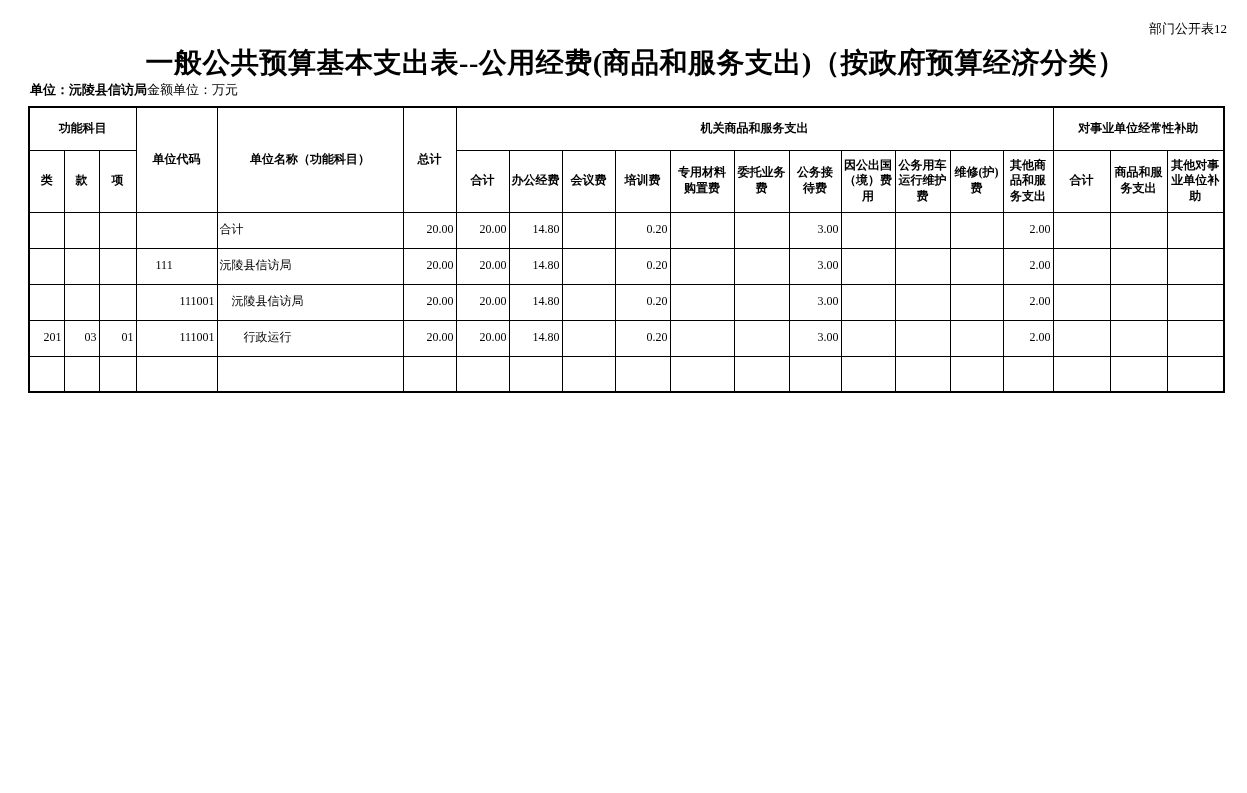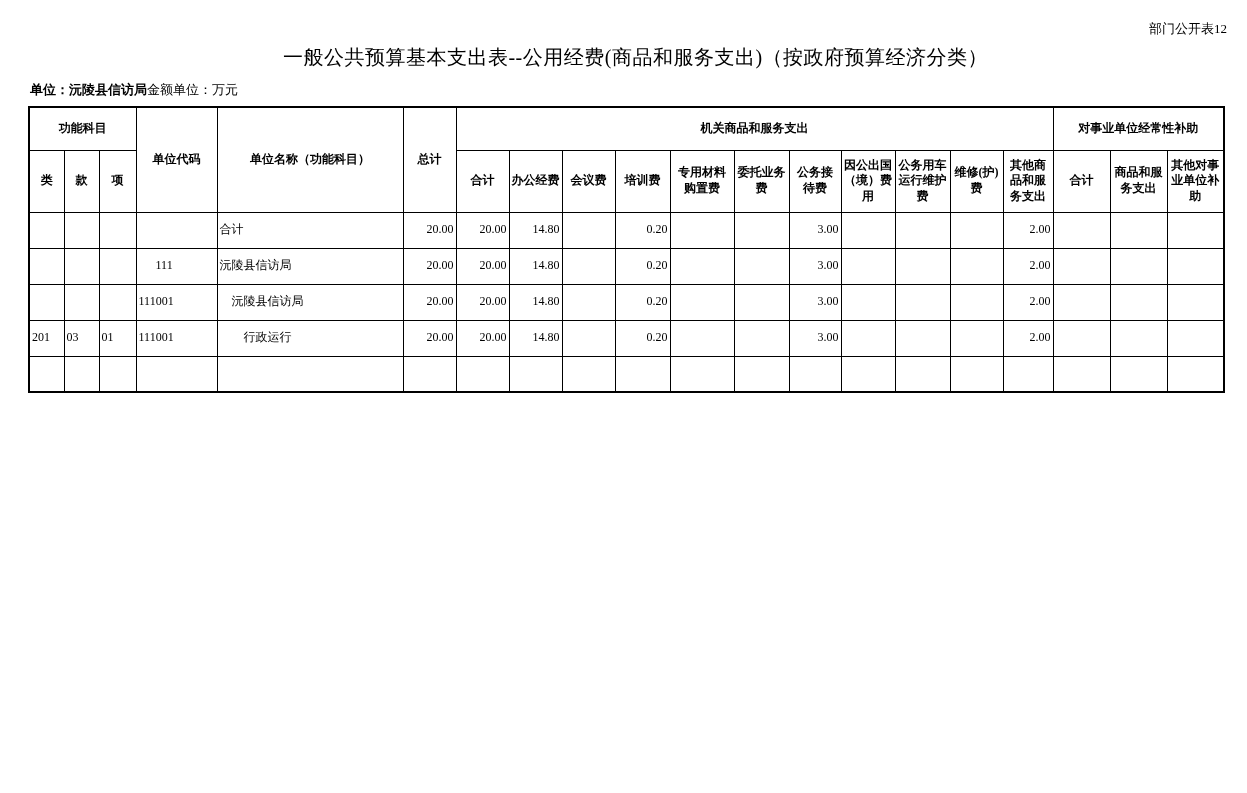--- a/index.html
+++ b/index.html
@@ -9,21 +9,21 @@
     position: relative;
     font-family: "Liberation Serif", "DejaVu Serif", serif;
     color: #000000;
   }
   .doc-label {
     position: absolute; top: 20px; right: 20px;
     font-size: 13px; text-align: right;
   }
   .page-title {
     position: absolute; top: 44px; left: 0; width: 100%;
-    text-align: center; font-size: 20px; font-weight: normal;
+    text-align: center; font-size: 28px; font-weight: bold;
     letter-spacing: 0.5px;
     padding-left: 24px;
   }
   .meta-row {
     position: absolute; top: 81px; left: 30px; right: 24px;
     display: flex; align-items: baseline;
     font-size: 13px;
   }
   .unit-label { font-weight: bold; }
   .amount-unit-label { font-weight: normal; }
@@ -40,21 +40,21 @@
     overflow: hidden;
     padding: 1px 2px;
     line-height: 1.3;
   }
   table.budget th {
     font-weight: bold; text-align: center;
   }
   tr.hr1 { height: 43px; }
   tr.hr2 { height: 62px; }
   tr.dr  { height: 36px; }
-  td.code { text-align: left; }
+  td.code { text-align: right; }
   td.code.left { text-align: left; padding-left: 19px; }
   td.name { text-align: left; padding-left: 2px; white-space: pre; }
   td.num  { text-align: right; padding-right: 3px; }
 </style>
 </head>
 <body>
 
 <div class="doc-label">部门公开表12</div>
 
 <div class="page-title">一般公共预算基本支出表--公用经费(商品和服务支出)（按政府预算经济分类）</div>

